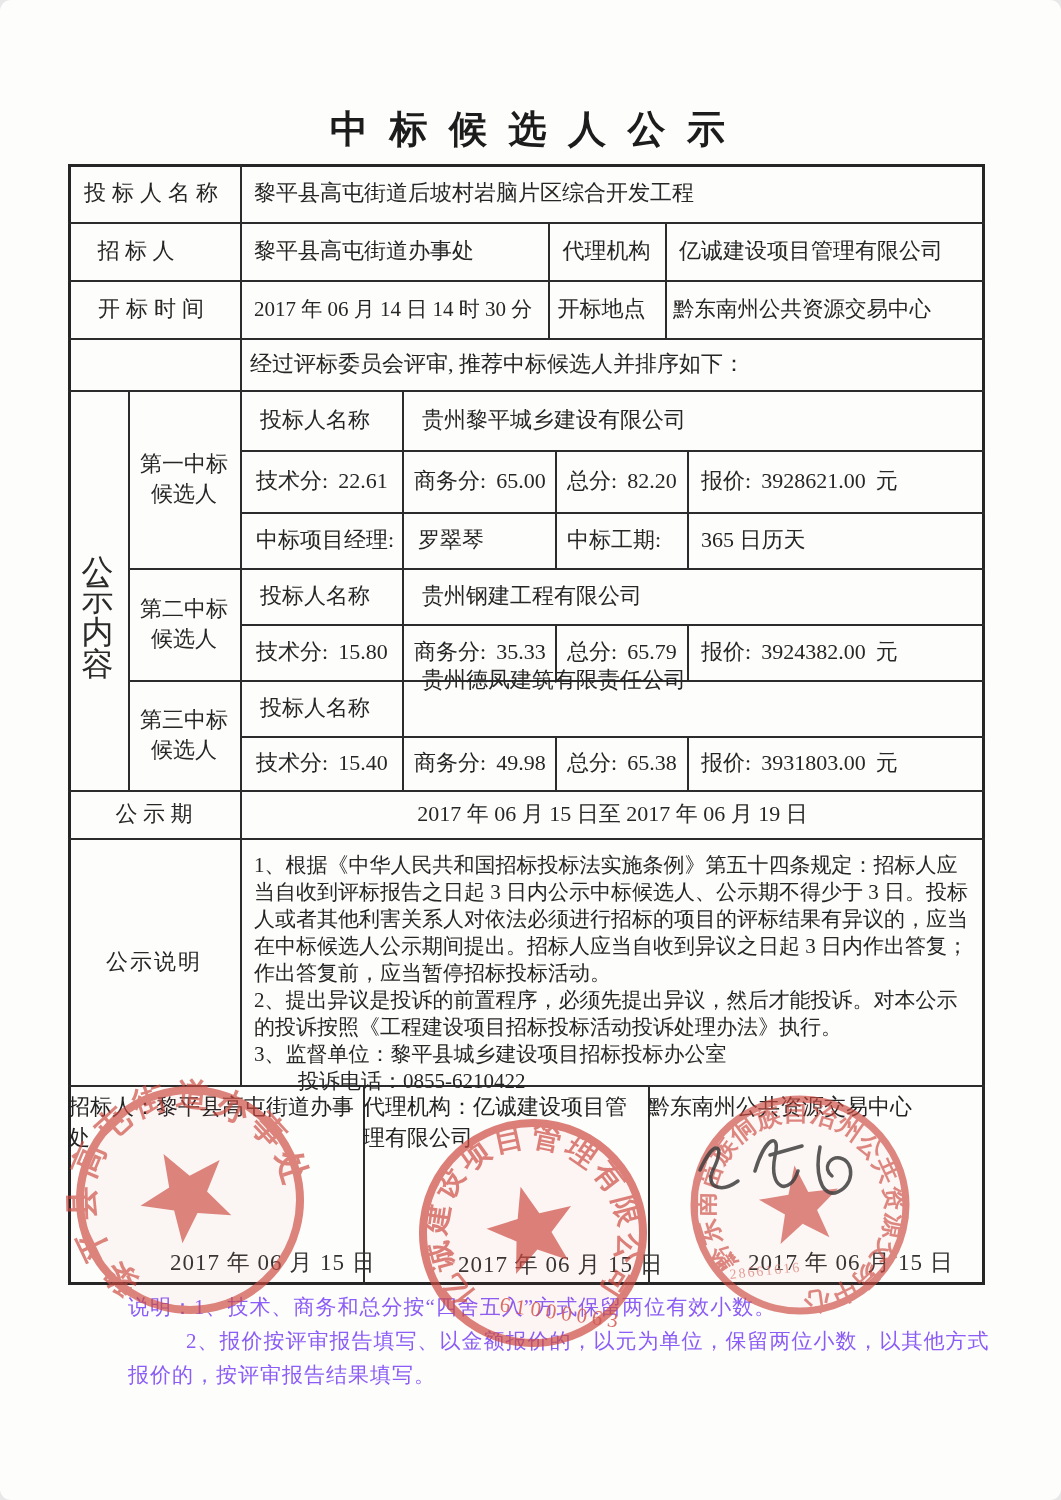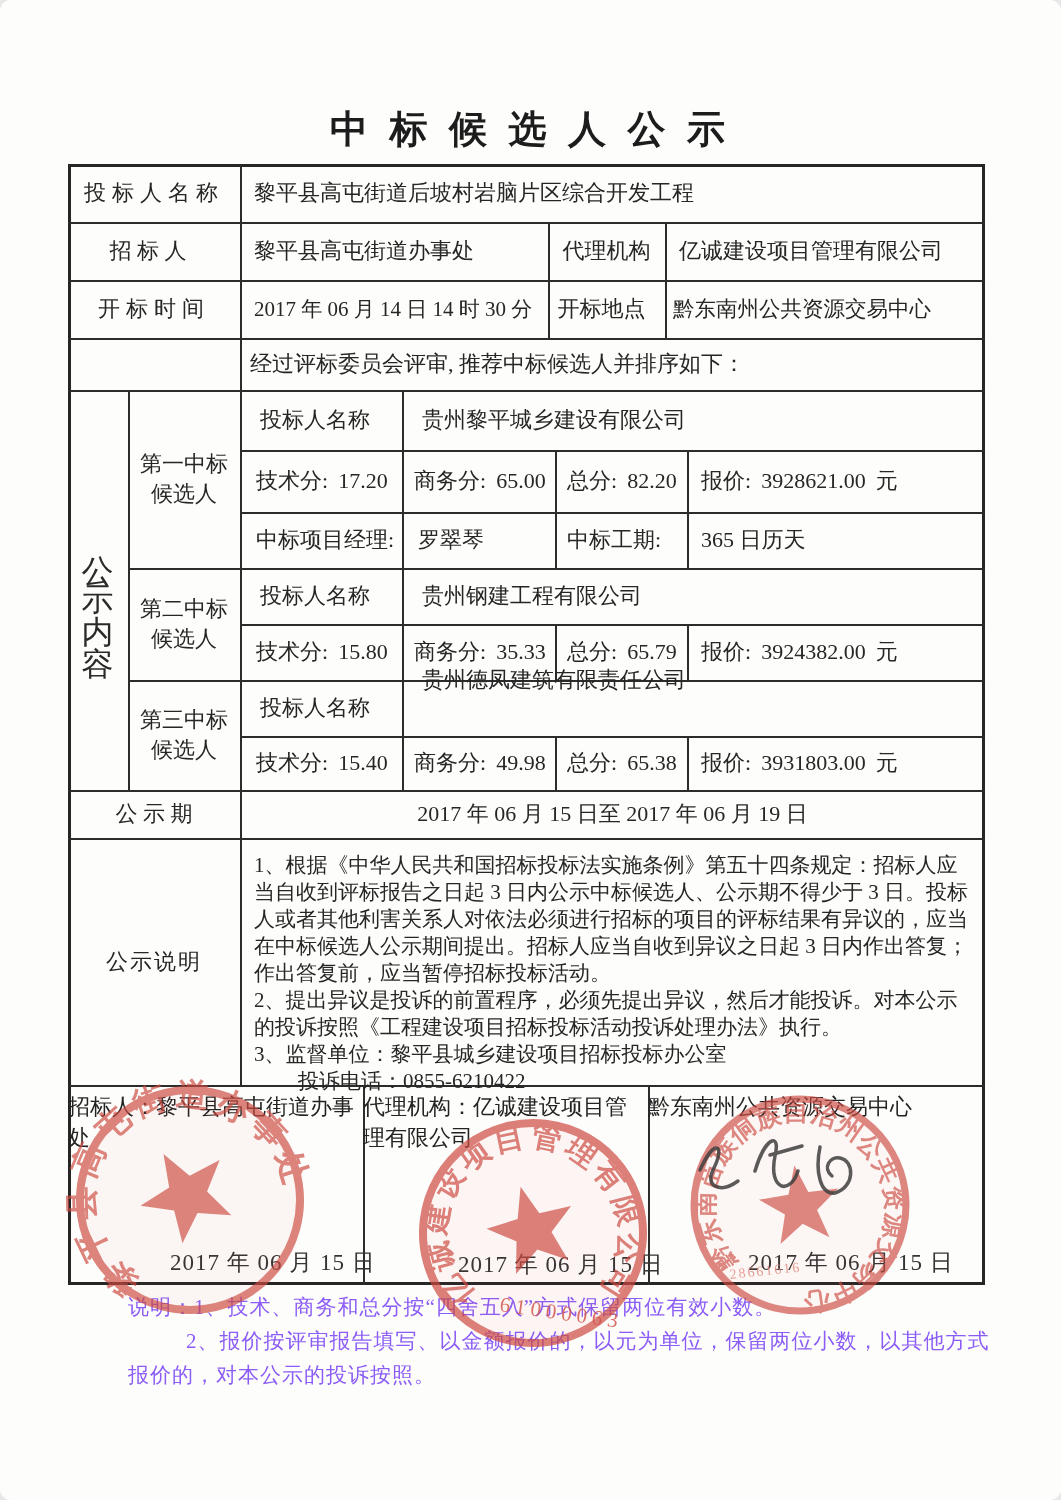--- a/index.html
+++ b/index.html
@@ -62,21 +62,21 @@
   <i class="vl" style="left:555px;top:736px;height:54px"></i>
   <i class="vl" style="left:687px;top:450px;height:118px"></i>
   <i class="vl" style="left:687px;top:624px;height:56px"></i>
   <i class="vl" style="left:687px;top:736px;height:54px"></i>
   <i class="vl" style="left:363px;top:1085px;height:200px"></i>
   <i class="vl" style="left:648px;top:1085px;height:200px"></i>
 
   <div class="cell c ls6" style="left:68px;top:164px;width:172px;height:58px">投标人名称</div>
   <div class="cell l" style="left:240px;top:164px;width:745px;height:58px">黎平县高屯街道后坡村岩脑片区综合开发工程</div>
 
-  <div class="cell c" style="left:80px;top:222px;width:136px;height:58px">招 标 人</div>
+  <div class="cell c" style="left:68px;top:222px;width:136px;height:58px">招 标 人</div>
   <div class="cell l" style="left:240px;top:222px;width:308px;height:58px">黎平县高屯街道办事处</div>
   <div class="cell c" style="left:548px;top:222px;width:117px;height:58px">代理机构</div>
   <div class="cell l" style="left:665px;top:222px;width:320px;height:58px">亿诚建设项目管理有限公司</div>
 
   <div class="cell c ls6" style="left:68px;top:280px;width:172px;height:58px">开标时间</div>
   <div class="cell l" style="left:240px;top:280px;width:372px;height:58px;font-size:21px">2017 年 06 月 14 日 14 时 30 分</div>
   <div class="cell c" style="left:548px;top:280px;width:107px;height:58px">开标地点</div>
   <div class="cell l" style="left:665px;top:280px;width:320px;height:58px;padding-left:8px;font-size:21.5px">黔东南州公共资源交易中心</div>
 
   <div class="cell" style="left:68px;top:338px;width:917px;height:52px;padding-left:182px">经过评标委员会评审, 推荐中标候选人并排序如下：</div>
@@ -86,21 +86,21 @@
   </div>
 
   <div class="cell c rank" style="left:128px;top:390px;width:112px;height:178px">
     <span>第一中标</span>
     <span>候选人</span>
   </div>
   <div class="cell l" style="left:240px;top:390px;width:162px;height:60px;padding-left:20px">投标人名称</div>
   <div class="cell l" style="left:402px;top:390px;width:583px;height:60px;padding-left:20px">贵州黎平城乡建设有限公司</div>
   <div class="cell l kv" style="left:240px;top:450px;width:162px;height:62px;padding-left:16px">
     <span>技术分:</span>
-      <span>17.20</span>
+      <span>22.61</span>
   </div>
   <div class="cell l kv" style="left:402px;top:450px;width:153px;height:62px;padding-left:12px">
     <span>商务分:</span>
       <span>65.00</span>
   </div>
   <div class="cell l kv" style="left:555px;top:450px;width:132px;height:62px;padding-left:12px">
     <span>总分:</span>
       <span>82.20</span>
   </div>
   <div class="cell l kv" style="left:687px;top:450px;width:298px;height:62px">
@@ -175,21 +175,21 @@
   <div class="sighead" style="left:68px;top:1085px;width:295px">招标人：黎平县高屯街道办事处</div>
   <div class="sighead" style="left:363px;top:1085px;width:285px">代理机构：亿诚建设项目管理有限公司</div>
   <div class="sighead" style="left:648px;top:1085px;width:337px">黔东南州公共资源交易中心</div>
 
   <div class="date" style="left:170px;top:1247px">2017 年 06 月 15 日</div>
   <div class="date" style="left:458px;top:1249px">2017 年 06 月 15 日</div>
   <div class="date" style="left:748px;top:1247px">2017 年 06 月 15 日</div>
 
   <div class="foot" style="left:128px;top:1293px">说明：1、技术、商务和总分按“四舍五入”方式保留两位有效小数。</div>
   <div class="foot" style="left:186px;top:1327px">2、报价按评审报告填写、以金额报价的，以元为单位，保留两位小数，以其他方式</div>
-  <div class="foot" style="left:128px;top:1361px">报价的，对本公示的投诉按照。</div>
+  <div class="foot" style="left:128px;top:1361px">报价的，按评审报告结果填写。</div>
 
   <svg class="stamp" style="left:55px;top:1065px" width="270" height="270" viewBox="0 0 270 270">
     <g transform="rotate(-30 135 135)" opacity="0.68">
       <circle cx="135" cy="135" r="110" fill="rgba(214,75,66,0.06)" stroke="#cd4a41" stroke-width="8"></circle>
       <path id="arcL" d="M 59.6,187.4 a 92,92 0 1,1 150.8,-104.8 a 92,92 0 1,1 -150.8,104.8" fill="none"></path>
       <text font-size="33" letter-spacing="6" fill="#cd4a41" font-weight="bold">
         <textPath href="#arcL" startOffset="10">黎平县高屯街道办事处</textPath>
       </text>
       <polygon fill="#cd4a41" points="135,82 146.8,113.8 180.7,115.2 154,136.2 163.2,168.8 135,150 106.8,168.8 116,136.2 89.3,115.2 123.2,113.8"></polygon>
     </g>

